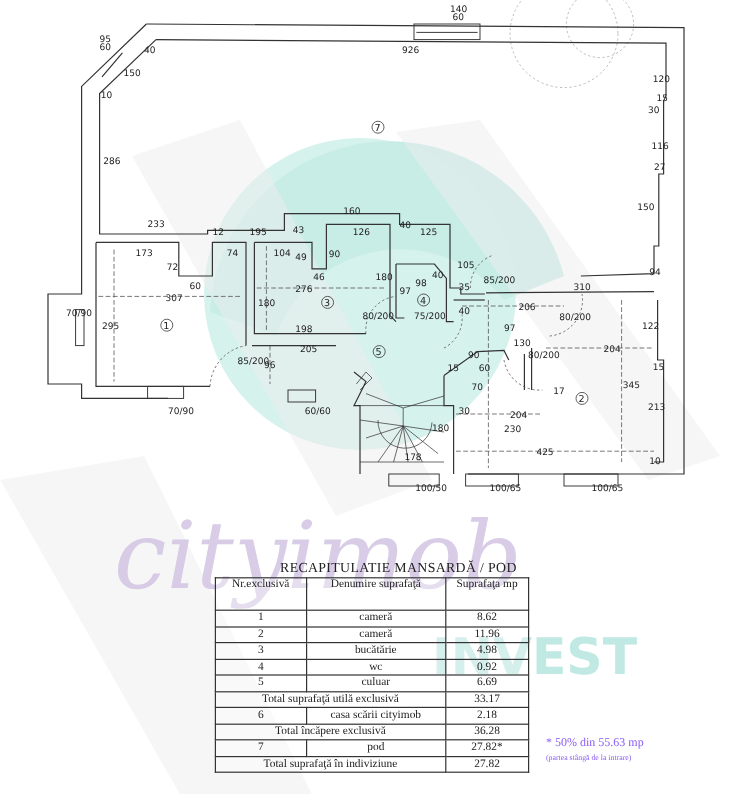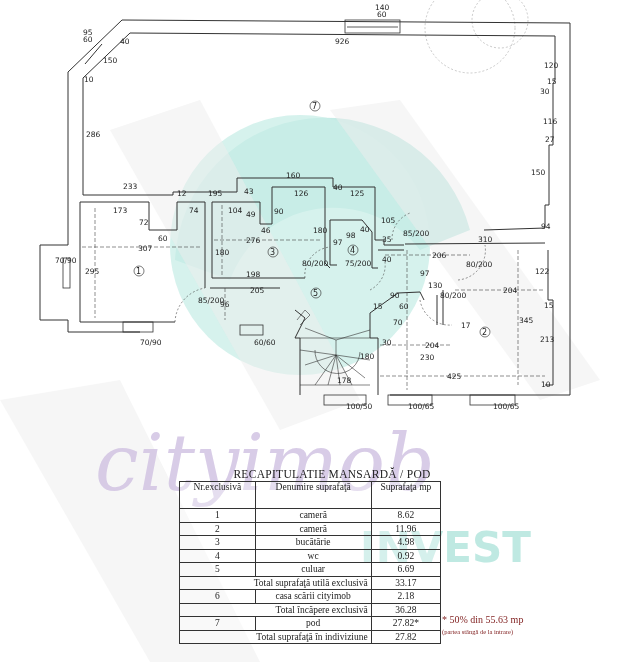--- a/index.html
+++ b/index.html
@@ -8,25 +8,25 @@
   .dim{font-family:"DejaVu Sans",sans-serif;font-size:7.5px;fill:#222;}
   .roomnum{font-family:"DejaVu Sans",sans-serif;font-size:8px;fill:#222;}
   .wall{stroke:#333;stroke-width:1;fill:none;}
   .dash{stroke:#444;stroke-width:0.6;fill:none;stroke-dasharray:4 2;}
   .door{stroke:#444;stroke-width:0.6;fill:none;stroke-dasharray:2 2;}
   .recap{position:absolute;left:179px;top:468px;width:306px;}
   .recap-title{font-family:"Liberation Serif",serif;font-size:11.5px;color:#222;text-align:center;letter-spacing:0.3px;margin-bottom:1px;}
   table.rt{border-collapse:collapse;width:262px;font-family:"Liberation Serif",serif;font-size:9.5px;color:#222;background:rgba(255,255,255,0.35);}
   table.rt td,table.rt th{border:1px solid #333;padding:0 3px;height:12.5px;text-align:center;font-weight:normal;}
   table.rt th{height:26px;vertical-align:top;}
-  table.rt td.left{text-align:right;}
+  table.rt td.left{text-align:center;}
   .c1{width:70px;}
   .c2{width:114px;}
   .c3{width:64px;}
-  .note{position:absolute;left:442px;top:614px;font-family:"Liberation Serif",serif;color:#7f1d1d;}
+  .note{position:absolute;left:442px;top:614px;font-family:"Liberation Serif",serif;color:#8b5cf6;padding-left:13px;}
   .note .n1{font-size:10px;}
   .note .n2{font-size:6.5px;margin-top:3px;}
 </style>
 </head>
 <body>
 
 <svg id="plan" viewBox="0 0 627 662" xmlns="http://www.w3.org/2000/svg">
 
   <g>
     <path d="M175,260 A150,150 0 0 1 470,230 L420,250 A110,110 0 0 0 230,280 Z" fill="#bfe9e2" opacity="0.9"></path>

